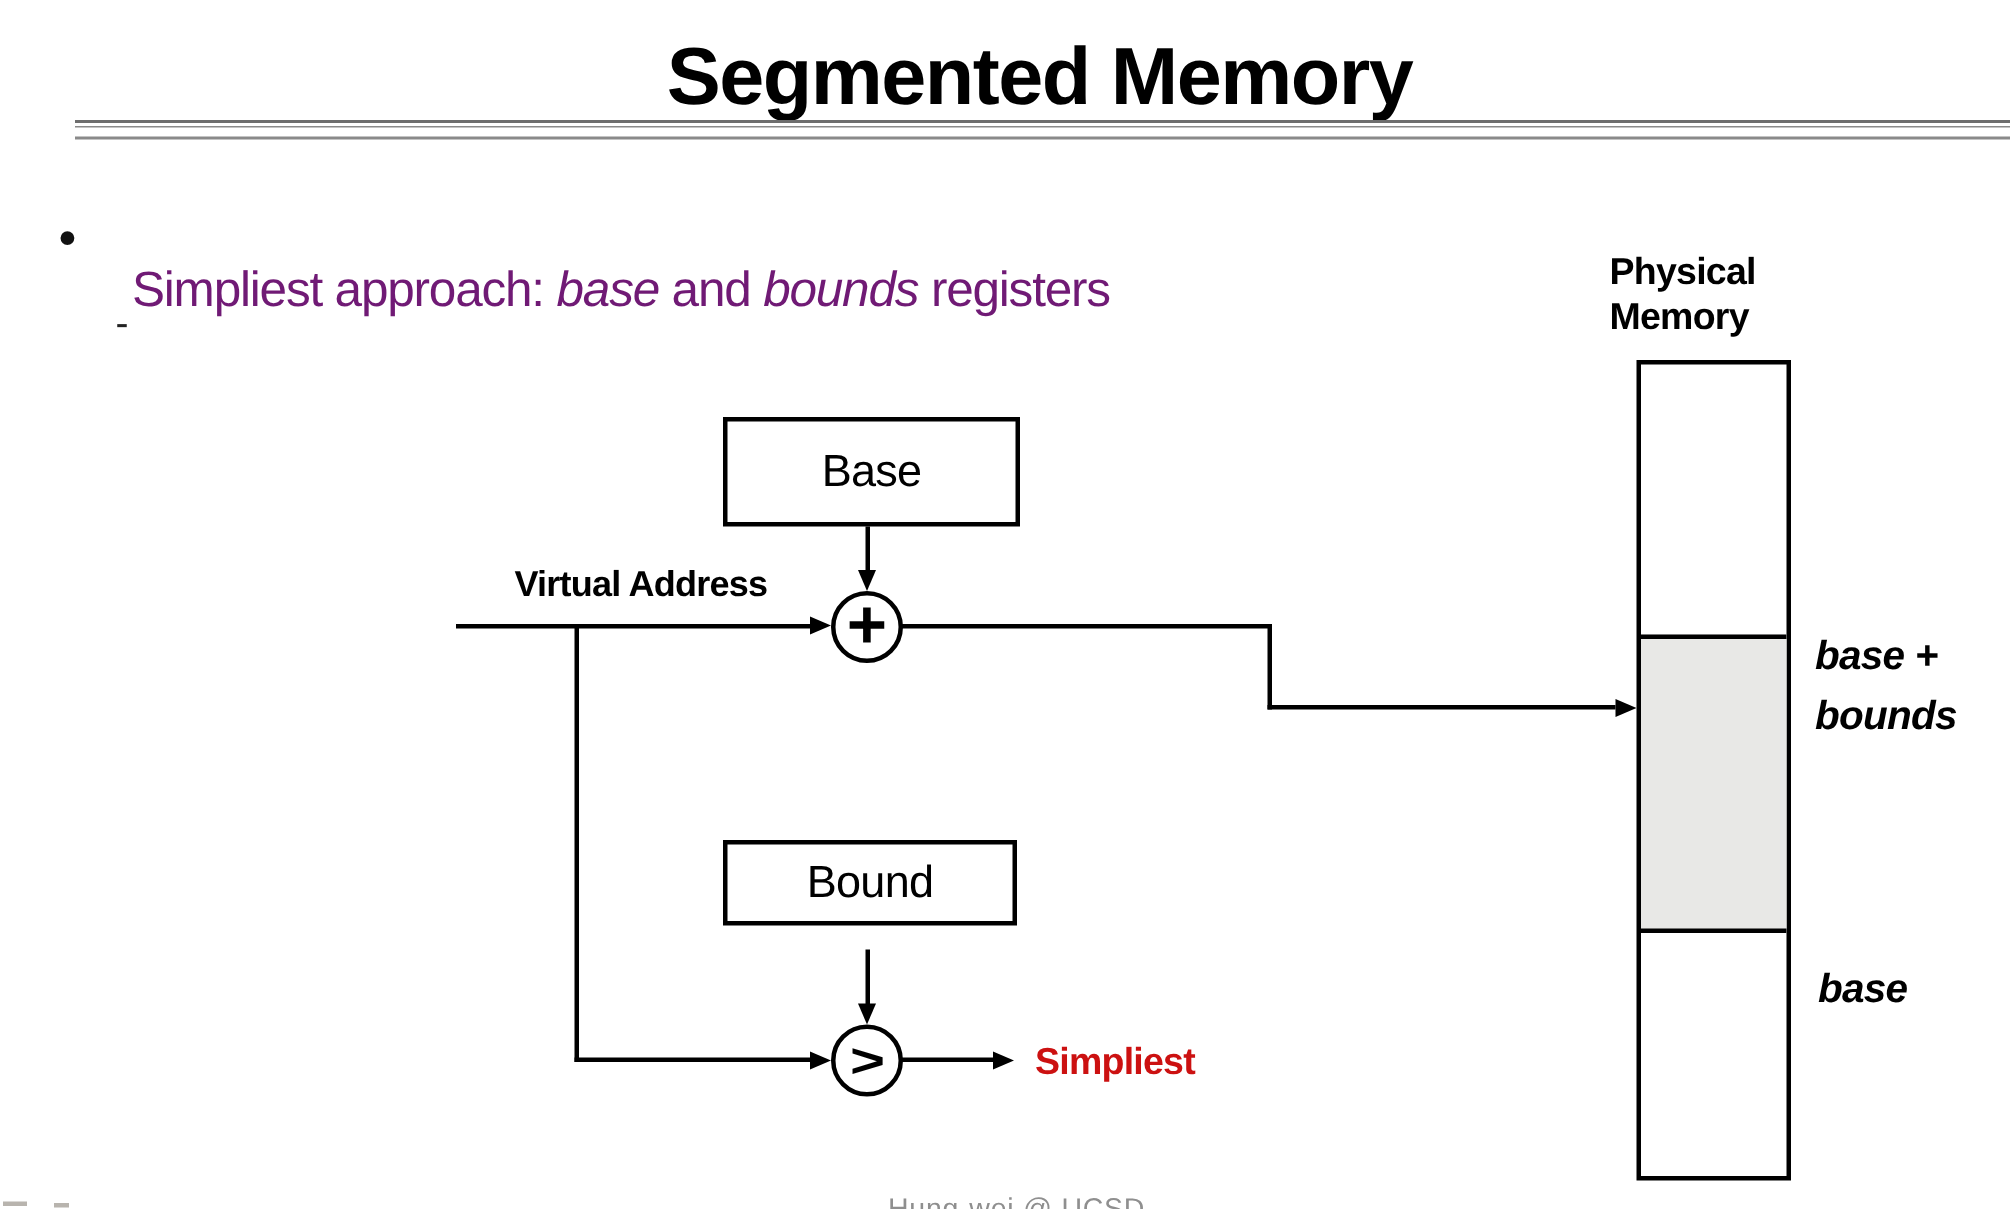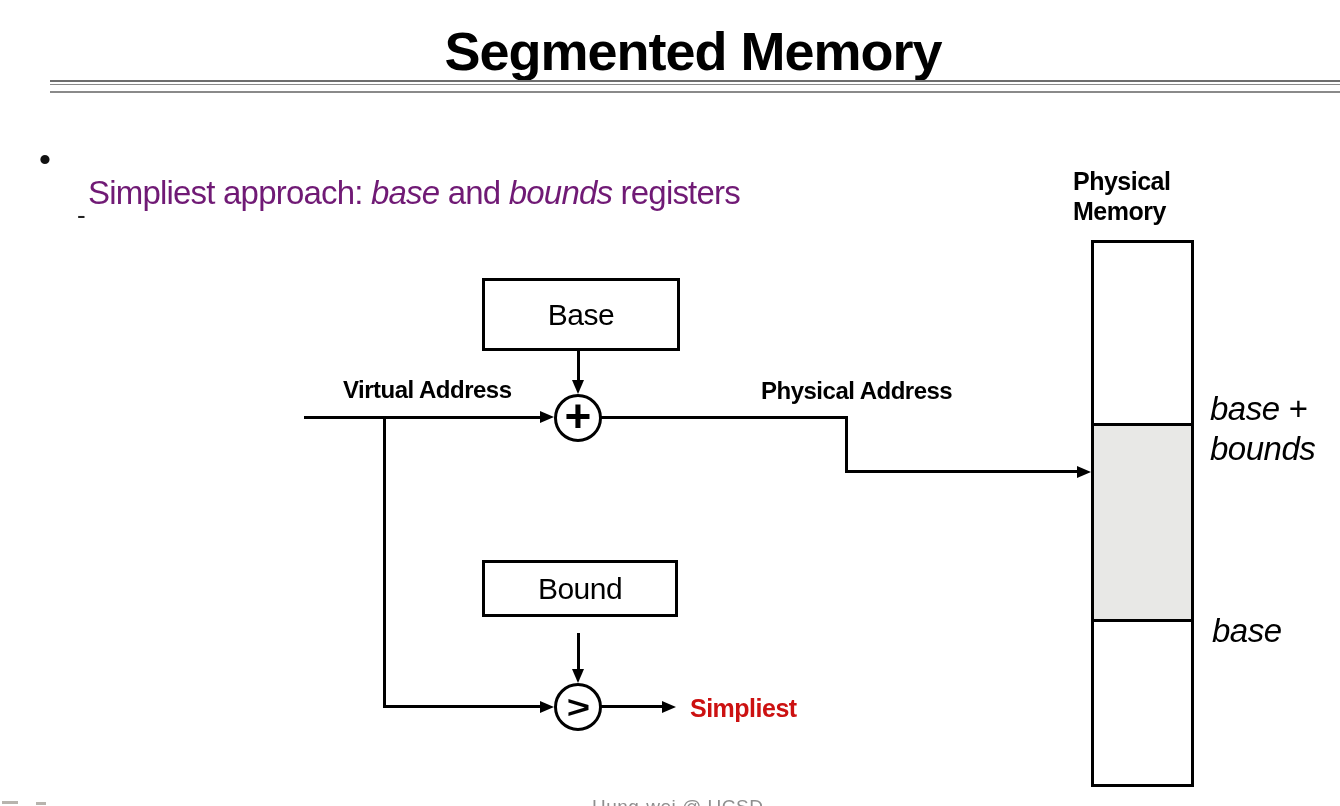--- a/index.html
+++ b/index.html
@@ -84,22 +84,22 @@
   .exception-label { left:690px; top:694px; font-size:25px; font-weight:700;
     letter-spacing:-0.5px; color:#cc1111; white-space:nowrap; }
 
   
   .phys-mem-label { left:1073px; top:166px; width:140px; 
     font-size:25px; font-weight:700; letter-spacing:-0.5px; line-height:30px; color:#000; }
   .memory-column { left:1091px; top:240px; width:103px; height:547px;
     border:3px solid #000; background:#fff; }
   .allocated-segment { position:absolute; left:0; right:0; top:180px; height:199px;
     background:#e8e8e6; border-top:3px solid #000; border-bottom:3px solid #000; }
-  .mem-label { font-style:italic; font-size:33px; font-weight:400;
-    letter-spacing:-0.5px; color:#000; white-space:nowrap; }
+  .mem-label { font-style:italic; font-size:27px; font-weight:700;
+    letter-spacing:-0.5px; color:#000; white-space:nowrap;margin-top:32px; }
   .label-base-plus { left:1210px; top:390px; }
   .label-bounds    { left:1210px; top:430px; }
   .label-base      { left:1212px; top:612px; }
 
   
   .footer-credit { left:592px; top:796px; font-size:19px; color:#8f8f8f;
     letter-spacing:0.5px; white-space:nowrap; }
   .footer-frag { background:#9a948c; opacity:0.7; }
   .frag1 { left:2px;  top:801px; width:16px; height:3px; }
   .frag2 { left:36px; top:802px; width:10px; height:3px; }
@@ -141,21 +141,20 @@
   <div class="abs hline line-plus-right"></div>
   <div class="abs vline line-bend-v"></div>
   <div class="abs hline line-bend-h"></div>
   <div class="abs ah-right ah-into-mem"></div>
   <div class="abs vline line-bound-down"></div>
   <div class="abs ah-down ah-bound-down"></div>
   <div class="abs hline line-gt-right"></div>
   <div class="abs ah-right ah-exception"></div>
 
   <div class="abs flow-label virtual-address-label">Virtual Address</div>
-  <div class="abs flow-label physical-address-label">Physical Address</div>
   <div class="abs exception-label">Simpliest</div>
 
   <div class="abs phys-mem-label">
     <div>Physical</div>
     <div>Memory</div>
   </div>
   <div class="abs memory-column">
     <div class="allocated-segment"></div>
   </div>
   <div class="abs mem-label label-base-plus">base +</div>

